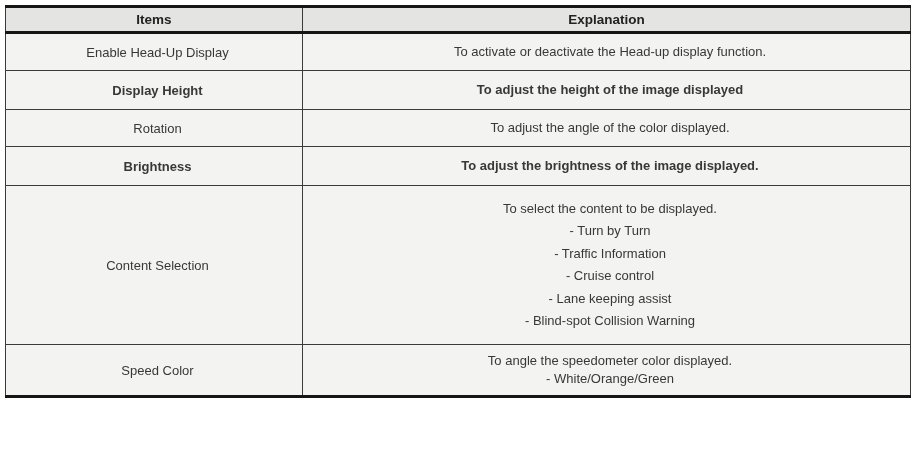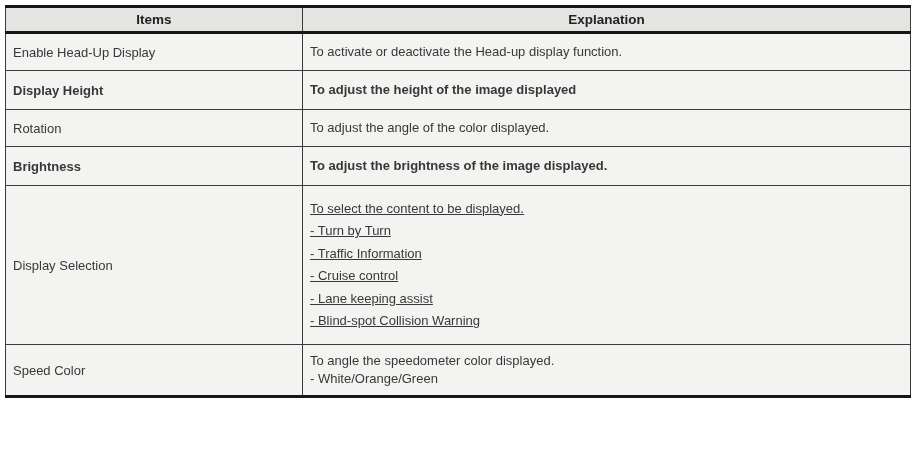--- a/index.html
+++ b/index.html
@@ -48,31 +48,32 @@
   th.items-th { border-right: 1px solid #3a3a3a; }
 
   td {
     background: #f3f3f1;
     background-image: radial-gradient(#ebebe9 0.5px, transparent 0.6px);
     background-size: 4px 4px;
     border-top: 1px solid #3a3a3a;
     vertical-align: middle;
     padding: 0 0 0 7px;
     overflow: hidden;
+    text-align: center;
   }
   td.item-cell { border-right: 1px solid #3a3a3a; }
 
   tr.r-single td { height: 36px; }
   tr.r-s2     td { height: 38px; font-weight: bold; }
   tr.r-list   td { height: 158px; }
   tr.r-two    td { height: 49px; }
   tr.r-two2   td { height: 50px; }
 
   .line { line-height: 18px; }
-  tr.r-list .expl-cell .line { line-height: 22.5px; text-decoration: underline; }
+  tr.r-list .expl-cell .line { line-height: 22.5px; }
   tr.r-two .expl-cell .line, tr.r-two2 .expl-cell .line { line-height: 18px; }
 </style>
 </head>
 <body>
 
 <div class="page">
   <table class="hud-table">
     <colgroup>
       <col class="c-items">
       <col class="c-expl">
@@ -102,21 +103,21 @@
           <div class="line">To adjust the angle of the color displayed.</div>
         </td>
       </tr>
       <tr class="r-s2">
         <td class="item-cell">Brightness</td>
         <td class="expl-cell">
           <div class="line">To adjust the brightness of the image displayed.</div>
         </td>
       </tr>
       <tr class="r-list">
-        <td class="item-cell">Display Selection</td>
+        <td class="item-cell">Content Selection</td>
         <td class="expl-cell">
           <div class="line">To select the content to be displayed.</div>
           <div class="line">- Turn by Turn</div>
           <div class="line">- Traffic Information</div>
           <div class="line">- Cruise control</div>
           <div class="line">- Lane keeping assist</div>
           <div class="line">- Blind-spot Collision Warning</div>
         </td>
       </tr>
       <tr class="r-two2">

